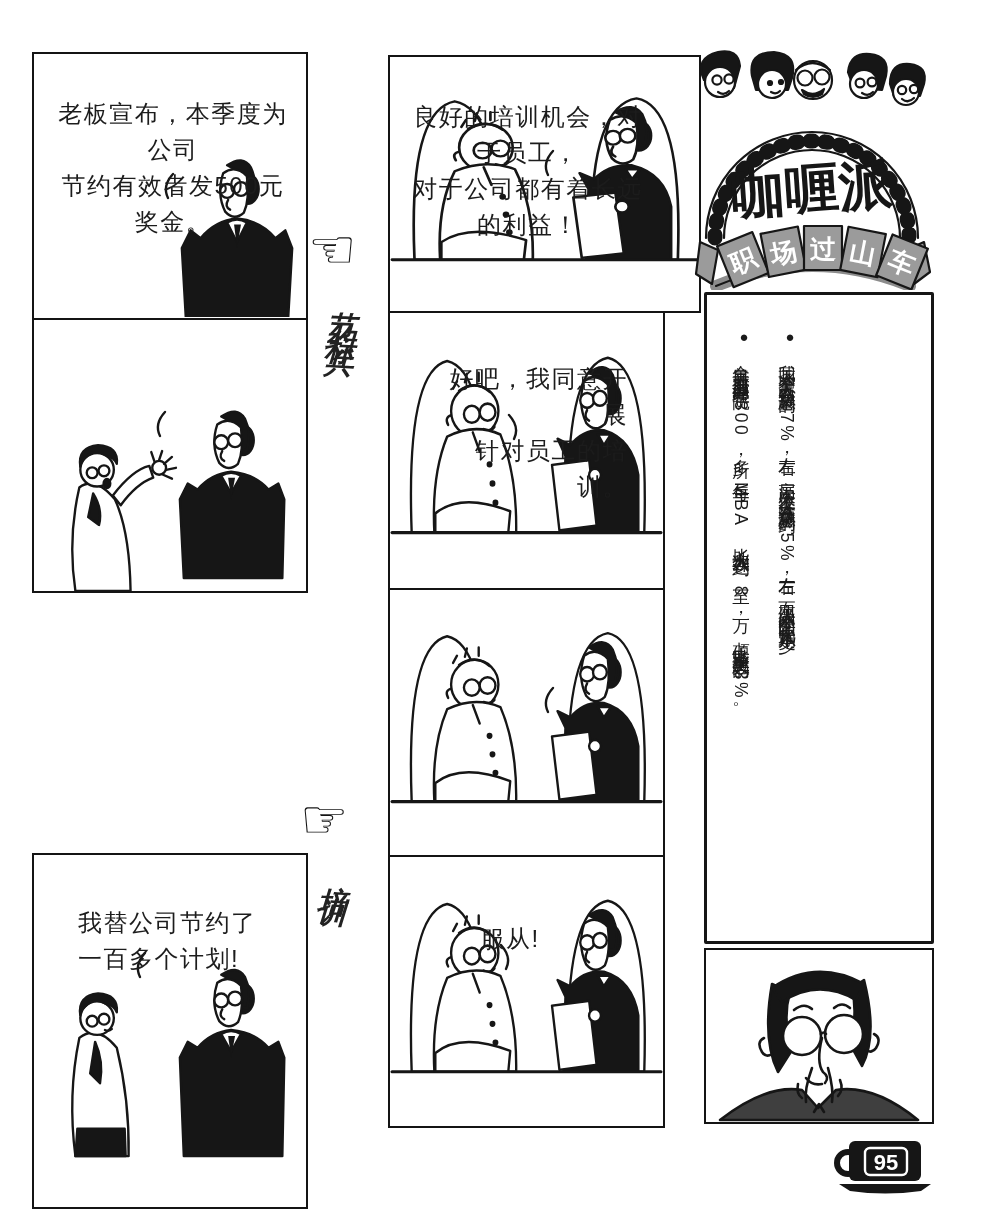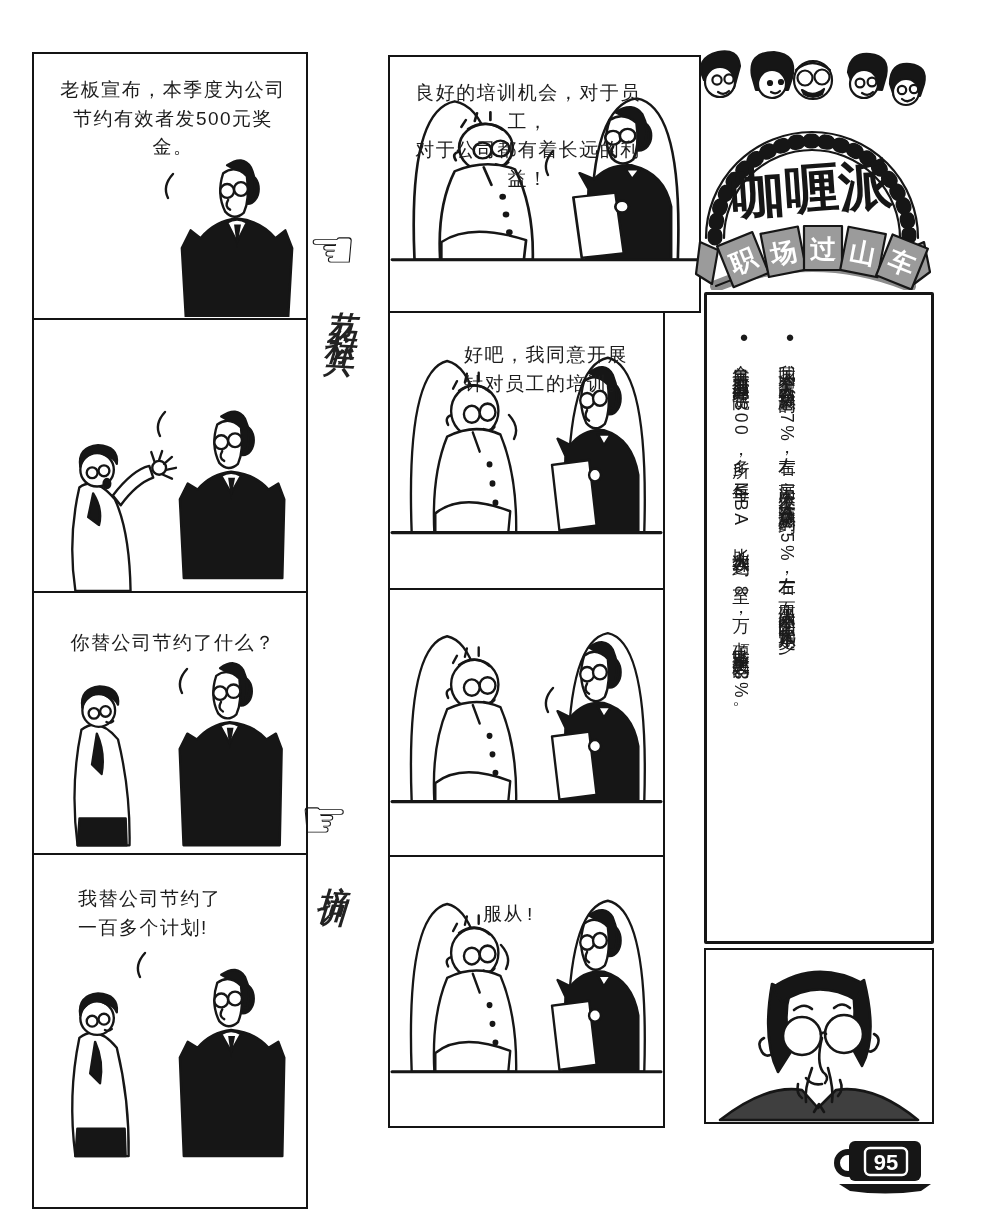--- a/index.html
+++ b/index.html
@@ -2,22 +2,22 @@
 <html><head>
 <meta charset="utf-8">
 <style>
   * { margin:0; padding:0; box-sizing:border-box; }
   body { background:#e8e8e8; font-family:"Liberation Sans", sans-serif; }
   #page { position:relative; width:1000px; height:1217px; background:#fff; overflow:hidden; }
 
   .panel { position:absolute; background:#fff; border:2px solid #141414; }
   .panel svg.art { position:absolute; left:0; top:0; width:100%; height:100%; }
 
-  .speech { position:absolute; color:#1c1c1c; font-size:19px; line-height:1.5;
-            letter-spacing:1.5px; white-space:pre-line; z-index:3; }
+  .speech { position:absolute; color:#1c1c1c; font-size:24px; line-height:1.5;
+            letter-spacing:1.5px; white-space:pre-line; z-index:3;margin-top:20px; }
   .sp-c { text-align:center; }
 
   .tail { position:absolute; z-index:2; }
 
   
   .hand { position:absolute; font-size:54px; color:#141414; line-height:1; z-index:2; }
   .vlabel { position:absolute; writing-mode:vertical-rl; text-orientation:upright;
             font-style:italic; font-weight:bold; font-size:29px; color:#222;
             letter-spacing:12px; transform:rotate(3deg); }
 
@@ -179,29 +179,20 @@
 
   <div class="panel" style="left:32px; top:318px; width:276px; height:275px;">
     <svg class="tail" style="left:118px; top:90px; width:16px; height:28px;">
         <use href="#sym-tail"></use>
       </svg>
     <svg class="art" viewBox="0 0 276 275">
         <use href="#sym-duo-raised"></use>
       </svg>
   </div>
 
-  <div class="panel" style="left:32px; top:591px; width:276px; height:264px;">
-    <span class="speech sp-c" style="left:34px; top:36px; width:210px;">你替公司节约了什么？</span>
-    <svg class="tail" style="left:140px; top:74px; width:16px; height:28px;">
-        <use href="#sym-tail"></use>
-      </svg>
-    <svg class="art" viewBox="0 0 276 270">
-        <use href="#sym-duo-stand"></use>
-      </svg>
-  </div>
 
   <div class="panel" style="left:32px; top:853px; width:276px; height:356px;">
     <span class="speech" style="left:44px; top:30px; width:190px;">我替公司节约了
 一百多个计划!</span>
     <svg class="tail" style="left:98px; top:96px; width:16px; height:28px;">
         <use href="#sym-tail"></use>
       </svg>
     <svg class="art" viewBox="0 0 276 270">
         <use href="#sym-duo-stand"></use>
       </svg>
@@ -236,21 +227,21 @@
 
   <div class="panel" style="left:388px; top:588px; width:277px; height:269px;">
     <svg class="tail" style="left:150px; top:96px; width:16px; height:28px;">
         <use href="#sym-tail"></use>
       </svg>
     <svg class="art" viewBox="0 0 277 258" preserveAspectRatio="none">
         <use href="#sym-meeting"></use>
       </svg>
   </div>
 
-  <div class="panel" style="left:388px; top:855px; width:277px; height:273px;font-family:Liberation Mono, monospace;">
+  <div class="panel" style="left:388px; top:855px; width:277px; height:273px;">
     <span class="speech sp-c" style="left:60px; top:44px; width:120px;">服从!</span>
     <svg class="tail" style="left:108px; top:86px; width:16px; height:28px; transform:scaleX(-1);">
         <use href="#sym-tail"></use>
       </svg>
     <svg class="art" viewBox="0 0 277 258" preserveAspectRatio="none">
         <use href="#sym-meeting"></use>
       </svg>
   </div>
 
   <svg id="logo-art" viewBox="0 0 254 248">

